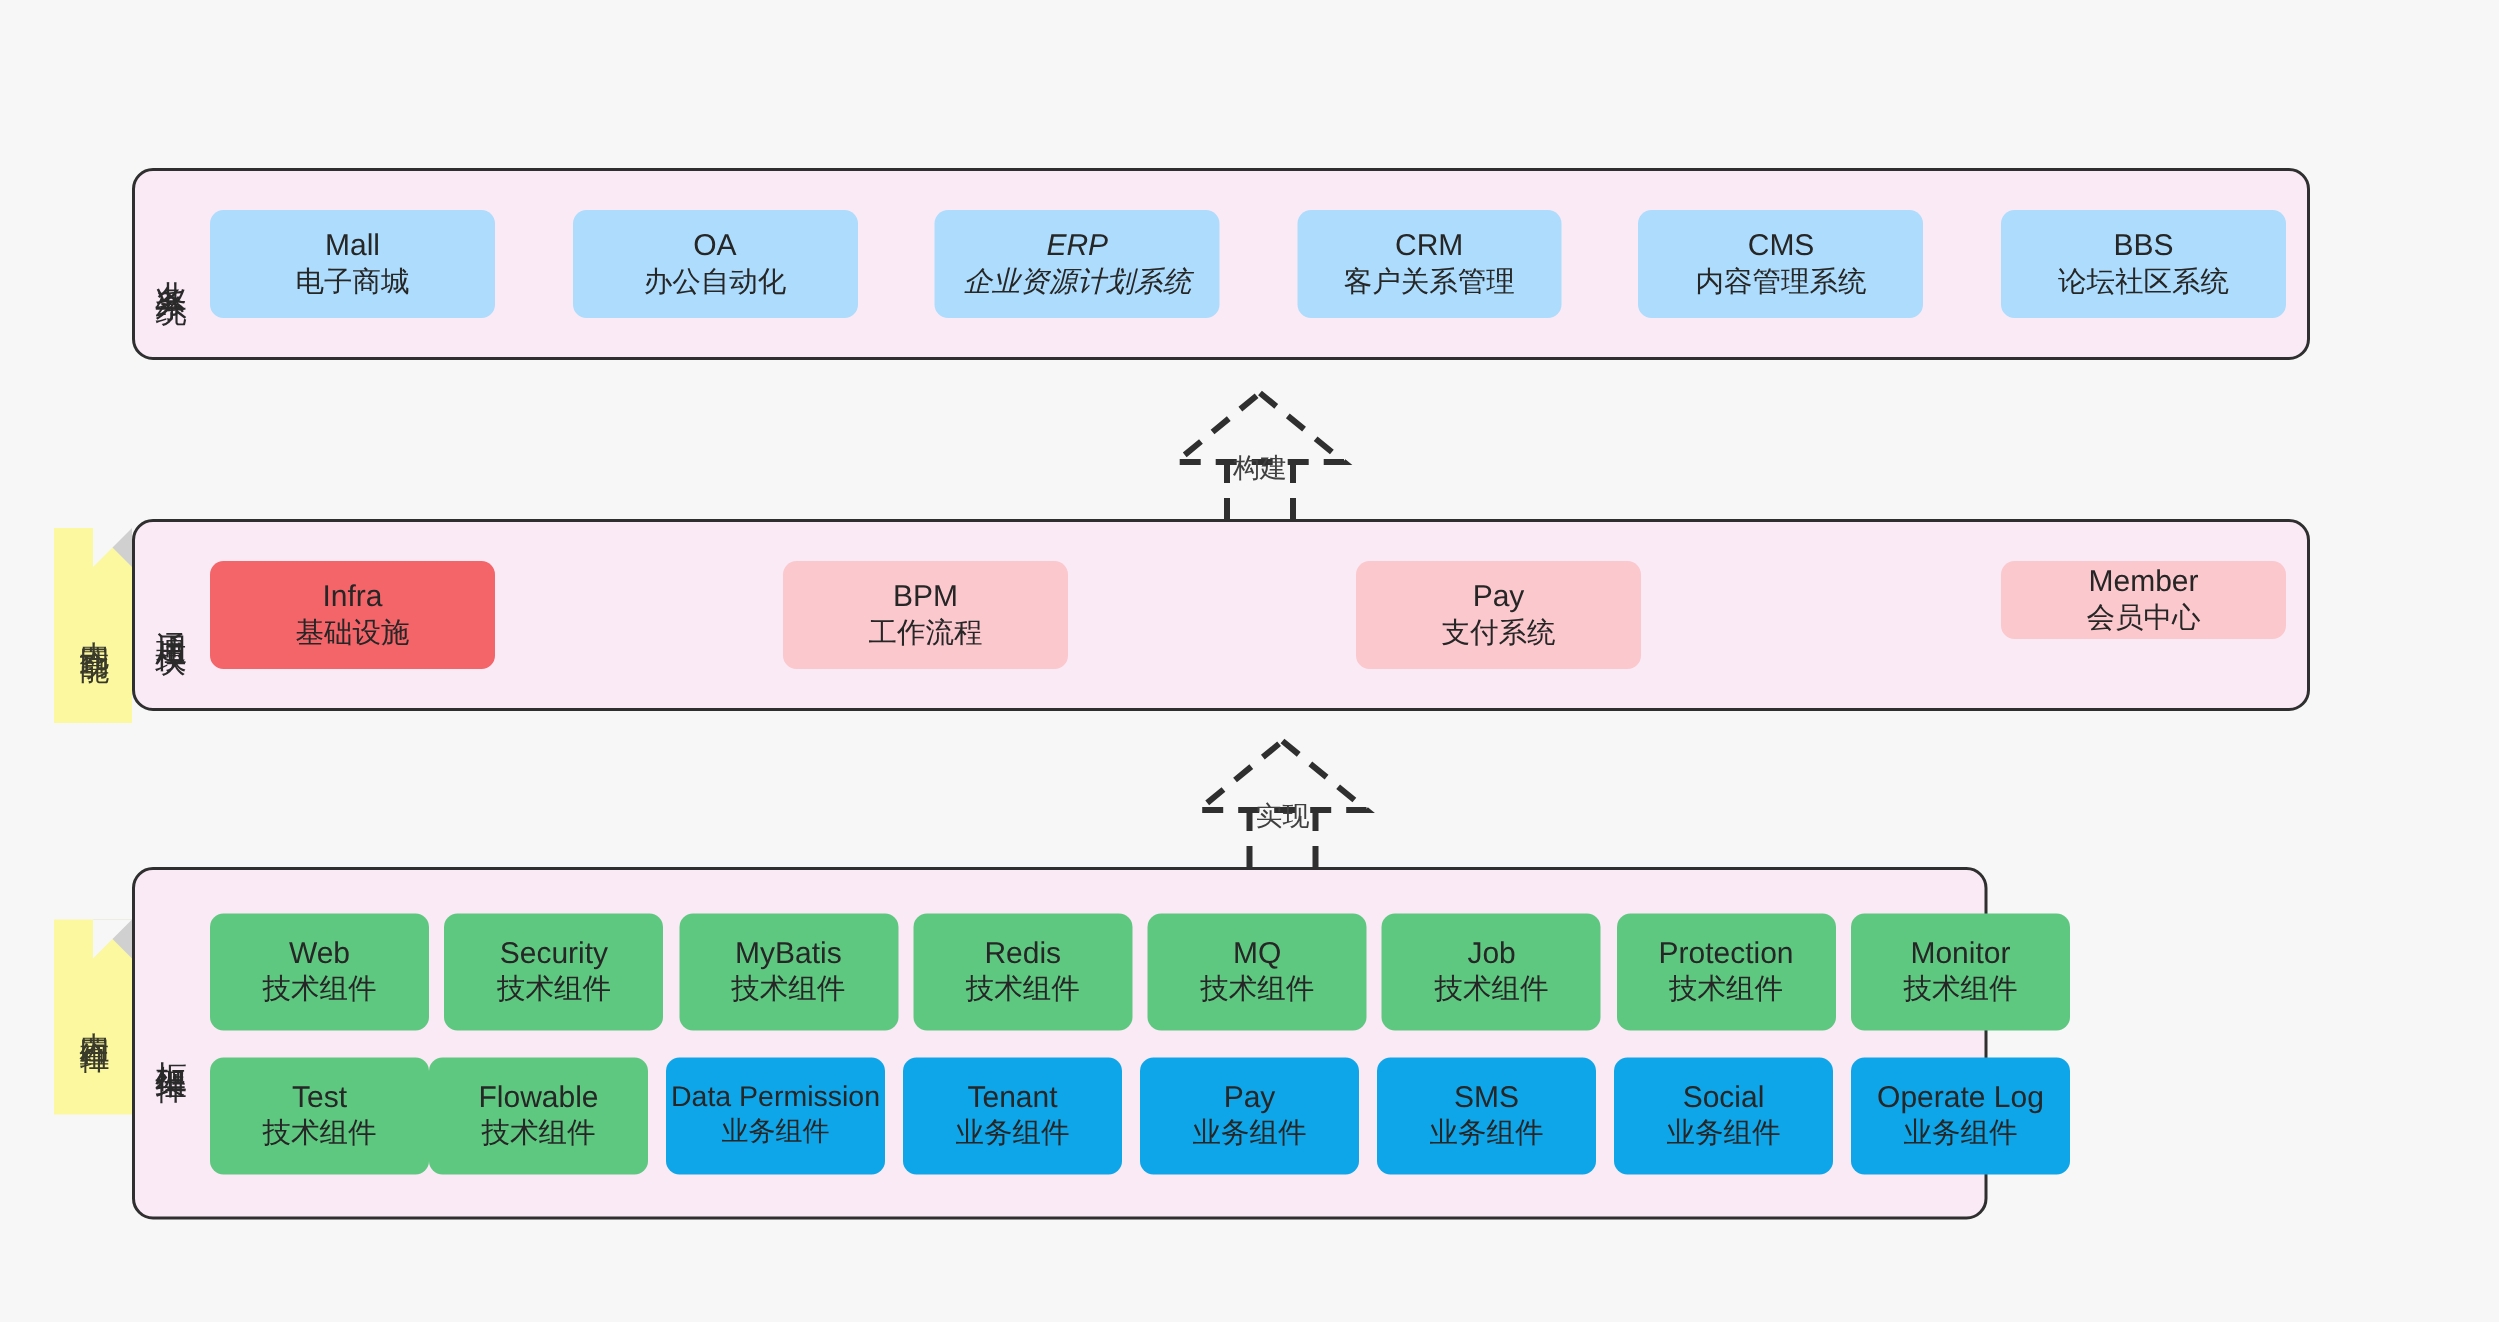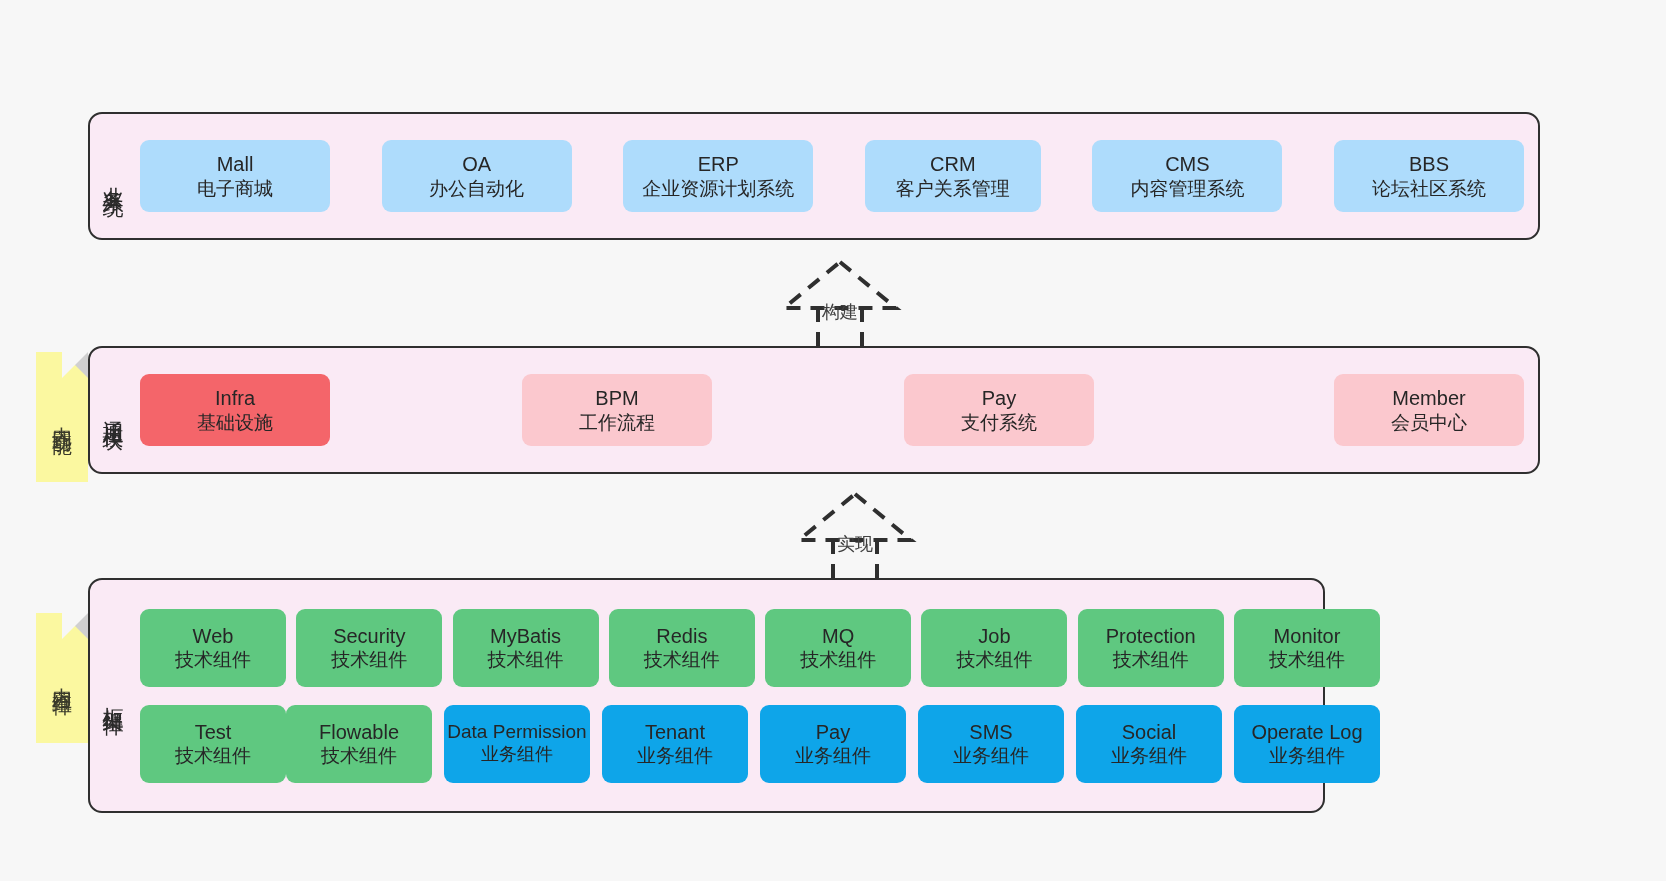--- a/index.html
+++ b/index.html
@@ -149,21 +149,21 @@
     <div class="layer-body">
       <div class="row">
         <div class="card c-blue" style="width:190px;height:72px;">
           <span class="t-en">Mall</span>
           <span class="t-cn">电子商城</span>
         </div>
         <div class="card c-blue" style="width:190px;height:72px;">
           <span class="t-en">OA</span>
           <span class="t-cn">办公自动化</span>
         </div>
-        <div class="card c-blue" style="width:190px;height:72px;">
+        <div class="card c-blue" style="width:190px;height:72px;font-style:italic;">
           <span class="t-en">ERP</span>
           <span class="t-cn">企业资源计划系统</span>
         </div>
         <div class="card c-blue" style="width:176px;height:72px;">
           <span class="t-en">CRM</span>
           <span class="t-cn">客户关系管理</span>
         </div>
         <div class="card c-blue" style="width:190px;height:72px;">
           <span class="t-en">CMS</span>
           <span class="t-cn">内容管理系统</span>
@@ -203,21 +203,21 @@
           <span class="t-cn">基础设施</span>
         </div>
         <div class="card c-pink" style="width:190px;height:72px;">
           <span class="t-en">BPM</span>
           <span class="t-cn">工作流程</span>
         </div>
         <div class="card c-pink" style="width:190px;height:72px;">
           <span class="t-en">Pay</span>
           <span class="t-cn">支付系统</span>
         </div>
-        <div class="card c-pink" style="width:190px;height:72px;margin-left:48px;">
+        <div class="card c-pink" style="width:190px;height:52px;margin-left:48px;">
           <span class="t-en">Member</span>
           <span class="t-cn">会员中心</span>
         </div>
       </div>
     </div>
   </div>
 
   <div class="gen-arrow" style="left:775px; top:490px;">
     <svg width="160" height="96" viewBox="0 0 160 96">
       <path d="M 80 4 L 136 50 L 24 50 Z" fill="none" stroke="#2F2F2F" stroke-width="4" stroke-dasharray="14 10" stroke-linecap="butt"></path>

